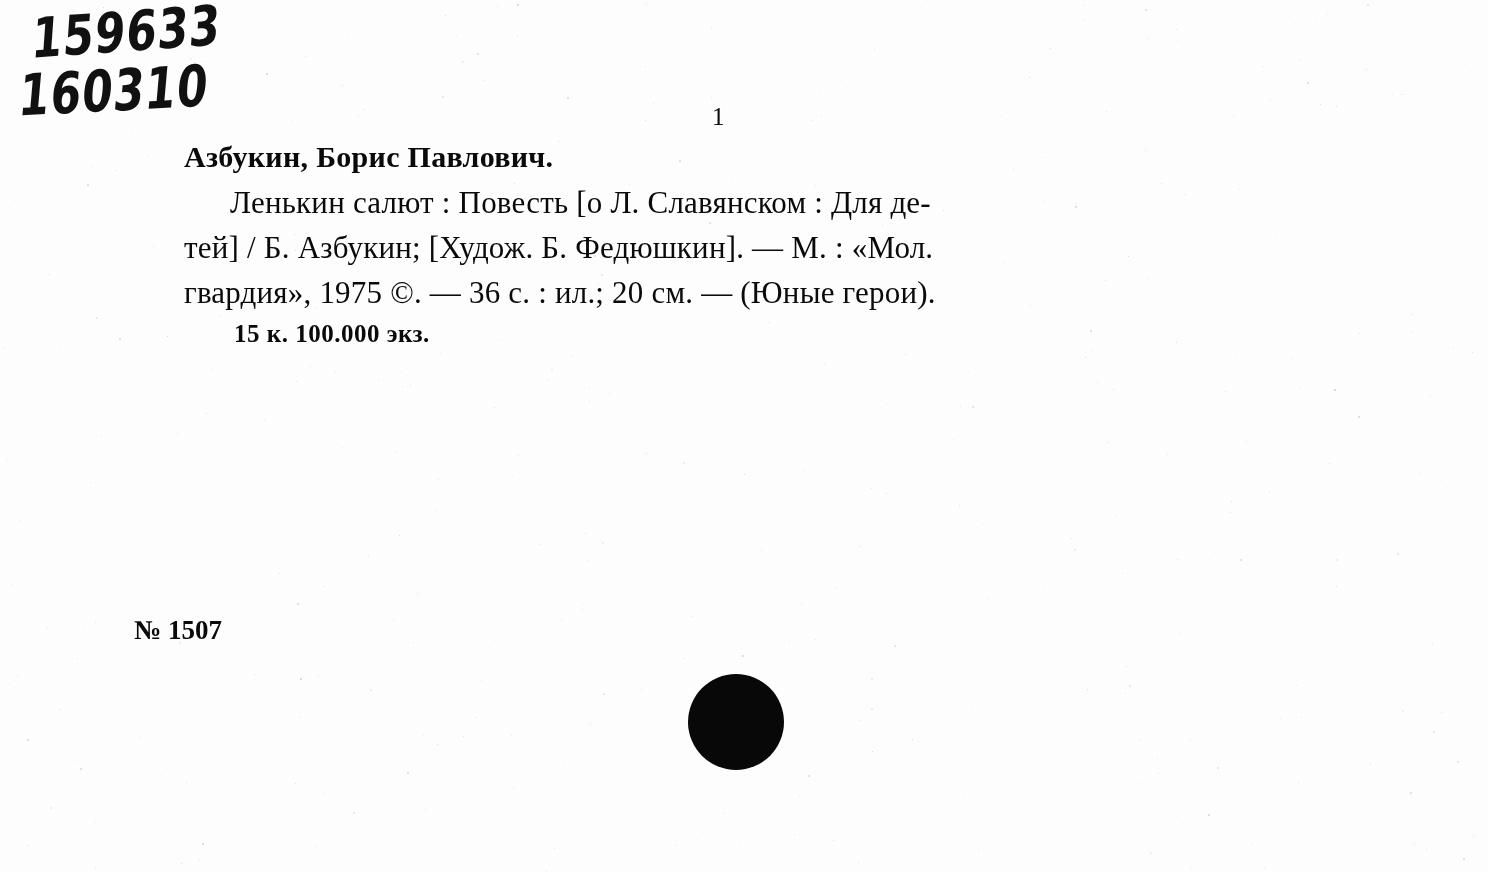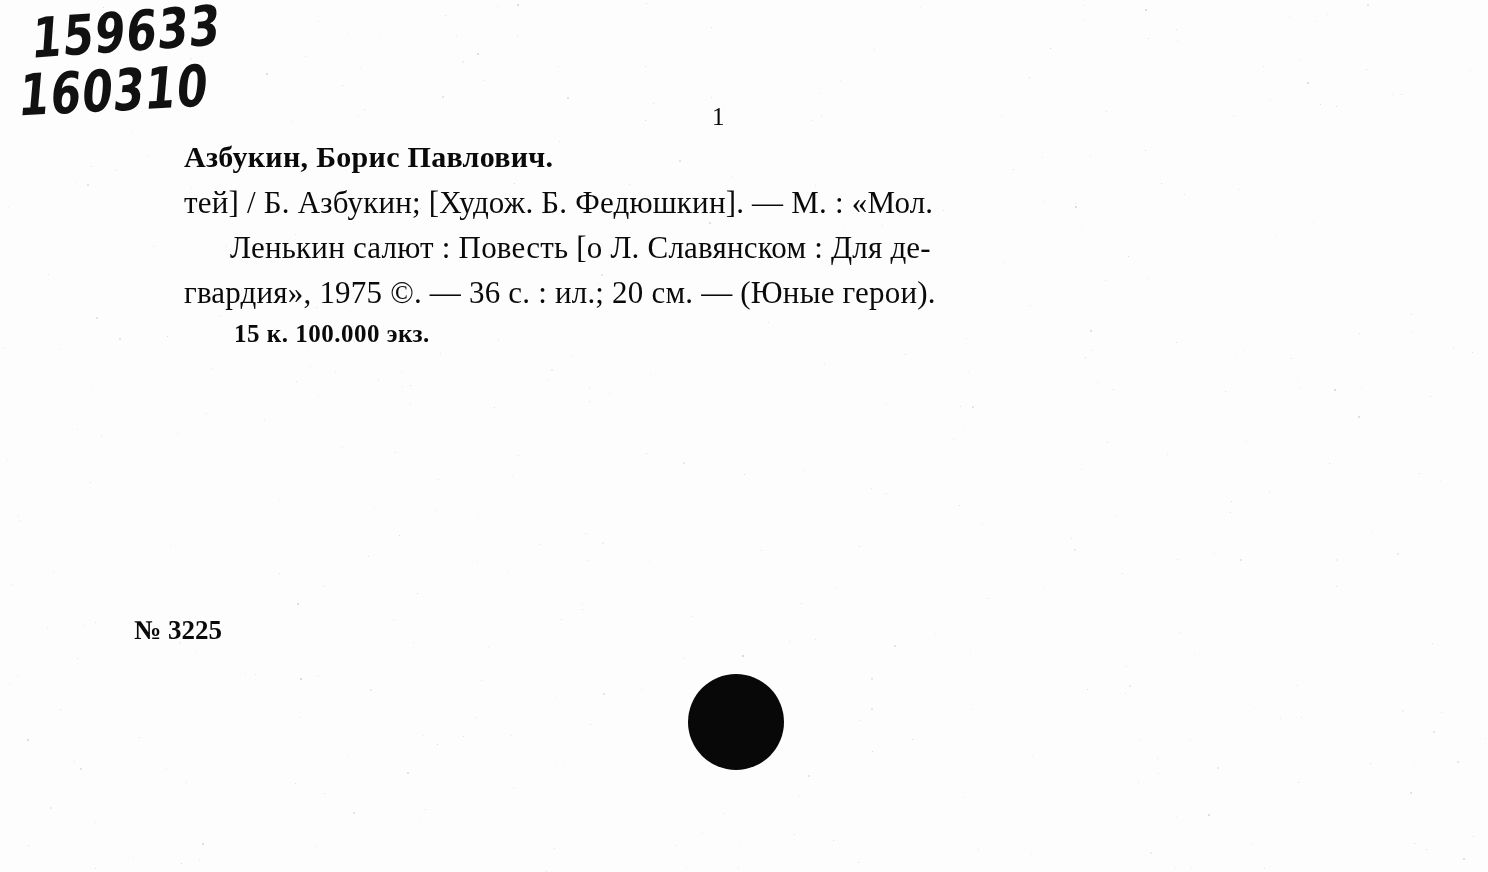--- a/index.html
+++ b/index.html
@@ -560,31 +560,31 @@
   <div class="handwriting" id="hand-line-1">159633</div>
 
   <div class="handwriting" id="hand-line-2">160310</div>
 
   <div id="card-number">1</div>
 
   <div id="entry">
 
     <div id="author-heading">Азбукин, Борис Павлович.</div>
 
+    <div class="desc-line indent">Ленькин салют : Повесть [о Л. Славянском : Для де-</div>
+
     <div class="desc-line">тей] / Б. Азбукин; [Худож. Б. Федюшкин]. — М. : «Мол.</div>
 
-    <div class="desc-line indent">Ленькин салют : Повесть [о Л. Славянском : Для де-</div>
-
     <div class="desc-line">гвардия», 1975 ©. — 36 с. : ил.; 20 см. — (Юные герои).</div>
 
 
     <div class="note-line price">15 к.      100.000 экз.</div>
 
   </div>
 
   <div id="call-numbers">
-    <div class="row-1">№ 3225</div>
+    <div class="row-1">№ 1507</div>
   </div>
 
   <div id="punch-hole"></div>
 
 
 </div>
 
 </body></html>

